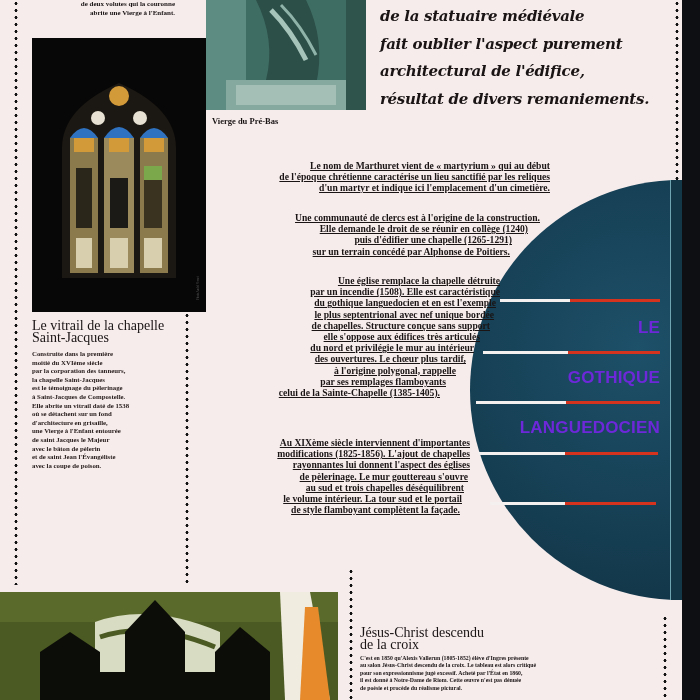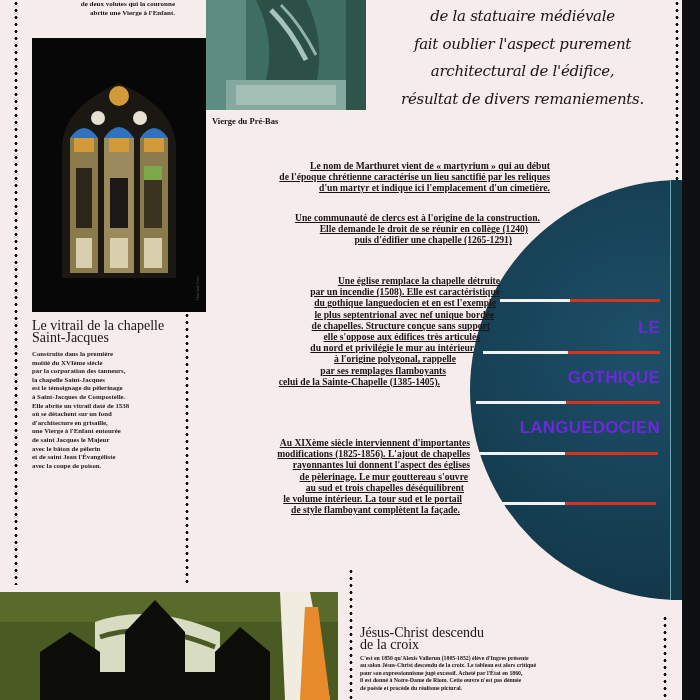--- a/index.html
+++ b/index.html
@@ -11,22 +11,22 @@
   }
   .abs { position: absolute; }
   .dots-v {
     position: absolute; width: 4px;
     background-image: radial-gradient(circle, #111 1.4px, transparent 1.6px);
     background-size: 4px 7px; background-repeat: repeat-y;
   }
   .small { font-size: 7px; line-height: 9px; font-weight: bold; }
   .body-text { font-size: 9.6px; line-height: 11.2px; font-weight: bold; text-align: right; text-decoration: underline; }
   .italic-head {
-    font-style: italic; font-weight: normal; font-size: 15px; line-height: 27.5px;
-    text-align: center; font-family: "DejaVu Serif", serif; letter-spacing: -0.3px;
+    font-style: italic; font-weight: bold; font-size: 15px; line-height: 27.5px;
+    text-align: left; font-family: "DejaVu Serif", serif; letter-spacing: -0.3px;
   }
   .caption { font-size: 8.5px; font-weight: bold; }
   .section-title { font-size: 14px; line-height: 12px; font-weight: normal; }
   .photo { position: absolute; overflow: hidden; }
   .band-title {
     position: absolute; color: #6d28d9; font-family: "Liberation Sans", sans-serif;
     font-weight: bold; font-size: 17px; text-align: right; letter-spacing: 0.2px;
   }
   .rule { position: absolute; height: 3px; }
   .rule .w { position: absolute; left: 0; top: 0; height: 3px; background: #f4f0f0; }
@@ -130,29 +130,31 @@
 
 <div class="abs body-text" style="left:200px;top:160px;width:350px;">
   <div>Le nom de Marthuret vient de « martyrium » qui au début</div>
   <div>de l'époque chrétienne caractérise un lieu sanctifié par les reliques</div>
   <div>d'un martyr et indique ici l'emplacement d'un cimetière.</div>
 </div>
 <div class="abs body-text" style="left:200px;top:212px;width:340px;">
   <div>Une communauté de clercs est à l'origine de la construction.</div>
   <div style="padding-right:12px;">Elle demande le droit de se réunir en collège (1240)</div>
   <div style="padding-right:28px;">puis d'édifier une chapelle (1265-1291)</div>
+  <div style="padding-right:30px;">sur un terrain concédé par Alphonse de Poitiers.</div>
 </div>
 <div class="abs body-text" style="left:220px;top:275px;width:280px;text-align:right;">
   <div>Une église remplace la chapelle détruite</div>
   <div>par un incendie (1508). Elle est caractéristique</div>
   <div style="padding-right:4px;">du gothique languedocien et en est l'exemple</div>
   <div style="padding-right:6px;">le plus septentrional avec nef unique bordée</div>
   <div style="padding-right:10px;">de chapelles. Structure conçue sans support</div>
   <div style="padding-right:20px;">elle s'oppose aux édifices très articulés</div>
   <div style="padding-right:26px;">du nord et privilégie le mur au intérieur</div>
+  <div style="padding-right:34px;">des ouvertures. Le chœur plus tardif,</div>
   <div style="padding-right:44px;">à l'origine polygonal, rappelle</div>
   <div style="padding-right:54px;">par ses remplages flamboyants</div>
   <div style="padding-right:60px;">celui de la Sainte-Chapelle (1385-1405).</div>
 </div>
 <div class="abs body-text" style="left:220px;top:437px;width:250px;">
   <div>Au XIXème siècle interviennent d'importantes</div>
   <div>modifications (1825-1856). L'ajout de chapelles</div>
   <div>rayonnantes lui donnent l'aspect des églises</div>
   <div style="padding-right:2px;">de pèlerinage. Le mur gouttereau s'ouvre</div>
   <div style="padding-right:6px;">au sud et trois chapelles déséquilibrent</div>

